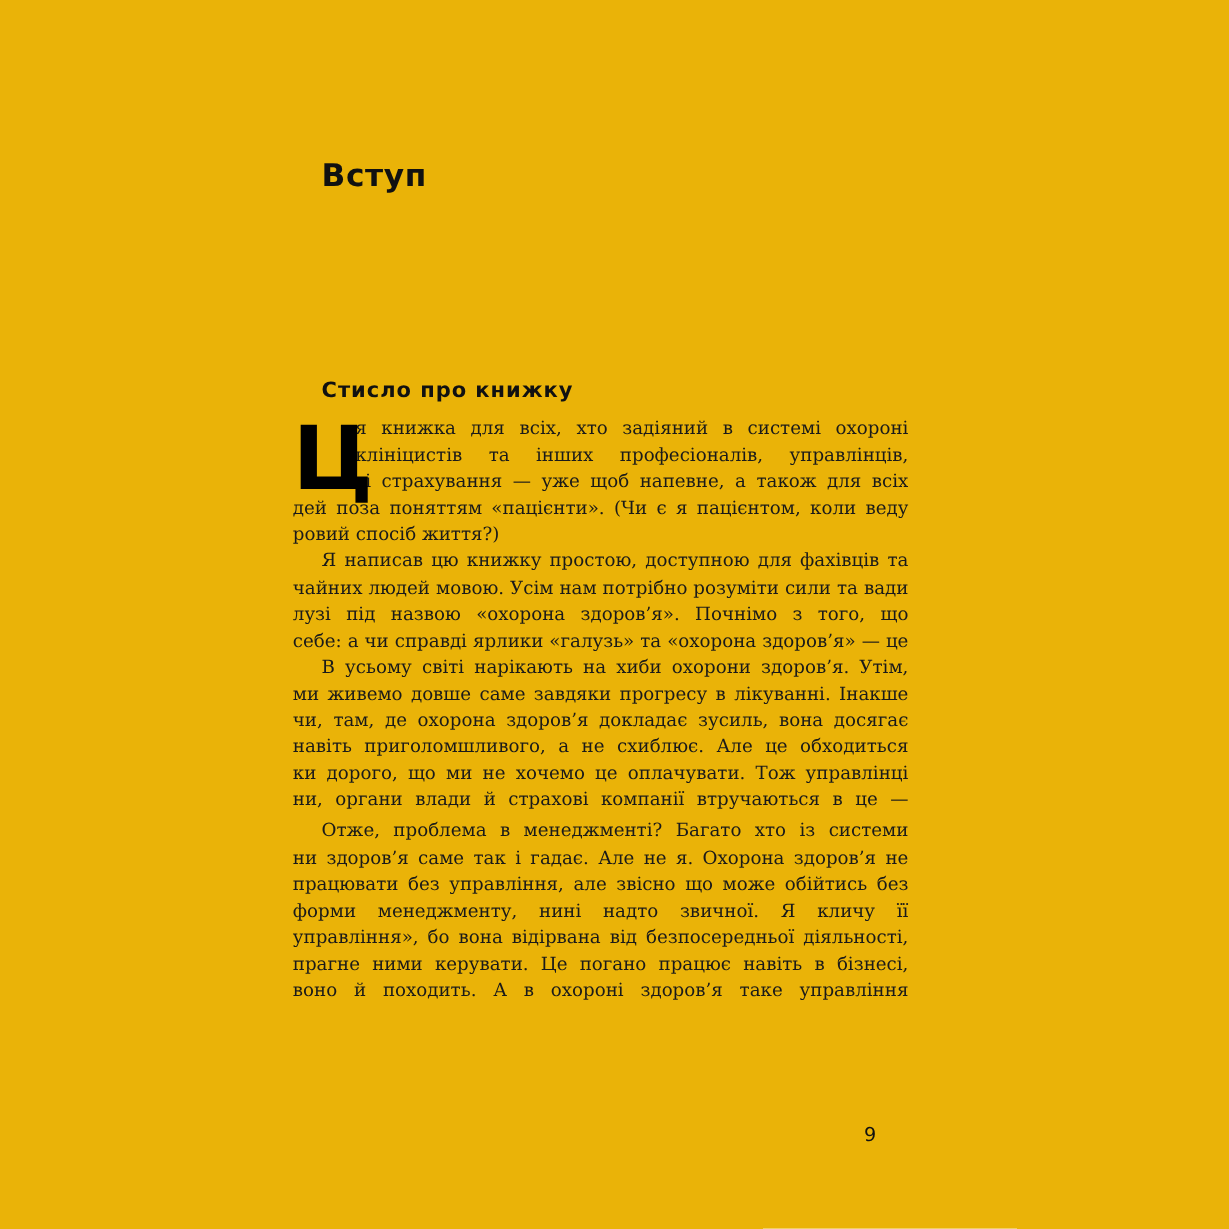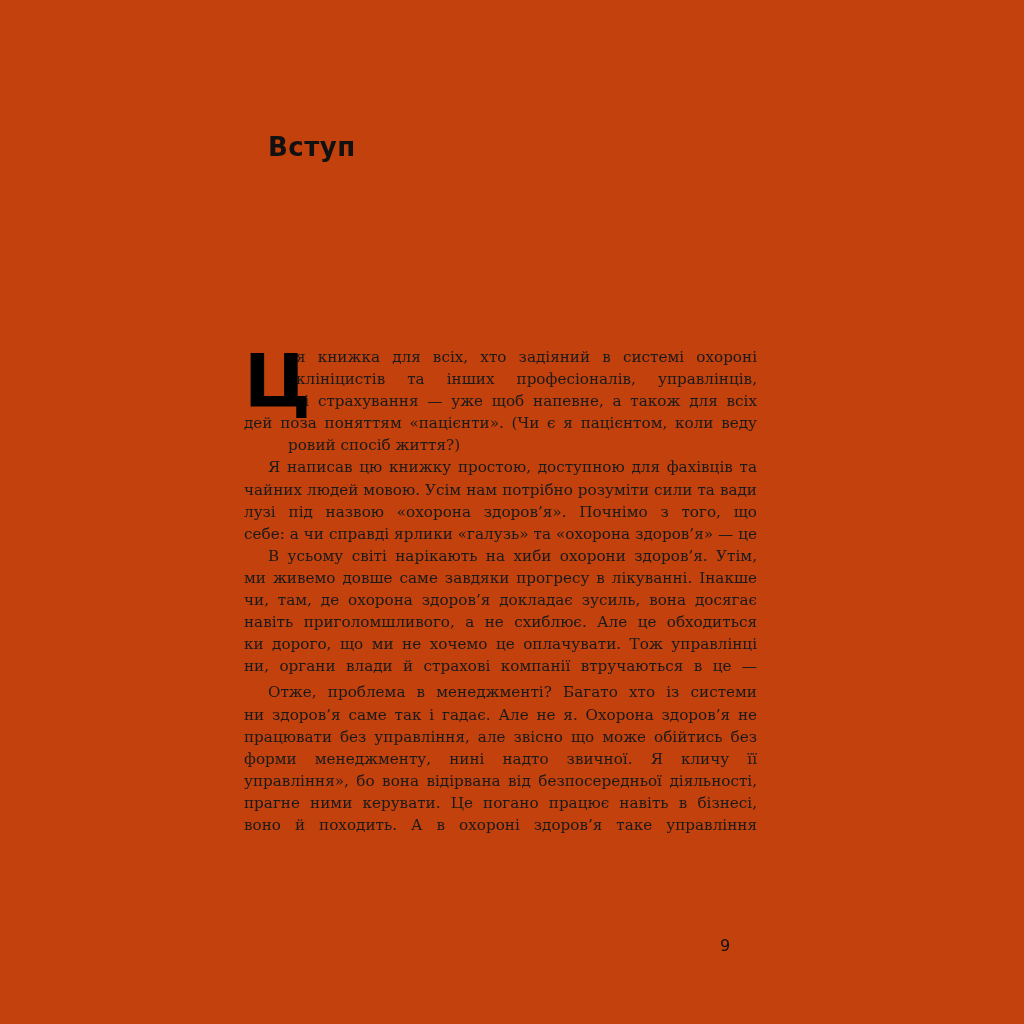--- a/index.html
+++ b/index.html
@@ -1,53 +1,54 @@
 <!DOCTYPE html>
 <html><head>
 <meta charset="utf-8">
 <style>
   html, body { margin: 0; padding: 0; background: #ffffff; }
   body { width: 1024px; height: 1024px; position: relative; overflow: hidden; }
-  .page { position: absolute; left: 0; top: 0; width: 1024px; height: 1024px; background: #c2410c; }
+  .page { position: absolute; left: 0; top: 0; width: 1024px; height: 1024px; background: #eab308; }
   .chapter-title {
     position: absolute; left: 268px; top: 132px;
     font-family: "DejaVu Sans", sans-serif; font-weight: bold; font-size: 26px;
     color: #111; letter-spacing: 0.5px; margin: 0;
   }
   .section-title {
     position: absolute; left: 268px; top: 316px;
     font-family: "DejaVu Sans", sans-serif; font-weight: bold; font-size: 17.5px;
     color: #111; letter-spacing: 0.8px; margin: 0;
   }
   .body-text {
     position: absolute; left: 244px; top: 346px; width: 513px;
     font-family: "DejaVu Serif", serif; font-size: 15.2px; color: #1a1a1a;
   }
   .line {
     height: 22.1px; line-height: 22.1px; white-space: nowrap;
     text-align: justify; text-align-last: justify; overflow: visible;
   }
-  .line.last { text-align-last: left; margin-left: 44px; }
+  .line.last { text-align-last: left; }
   .line.indent { padding-left: 24px; }
   .line.drop { margin-left: 52px; }
   .drop-cap {
     position: absolute; left: 0px; top: 6px;
     font-family: "DejaVu Sans", sans-serif; font-weight: bold; font-size: 72px;
     line-height: 60px; color: #000; transform: scaleY(1.02);
   }
   .page-number {
     position: absolute; left: 720px; top: 936px;
     font-family: "DejaVu Sans", sans-serif; font-size: 16px; color: #111;
   }
 </style>
 </head>
 <body>
 
 <div class="page">
   <h1 class="chapter-title">Вступ</h1>
+  <h2 class="section-title">Стисло про книжку</h2>
 
   <div class="body-text">
     <span class="drop-cap">Ц</span>
 
     <div>
       <div class="line drop" style="white-space: normal; overflow: hidden;">я книжка для всіх, хто задіяний в системі охороні здоров’я:</div>
       <div class="line drop" style="white-space: normal; overflow: hidden;">клініцистів та інших професіоналів, управлінців, фахівців</div>
       <div class="line drop" style="white-space: normal; overflow: hidden;">зі страхування — уже щоб напевне, а також для всіх нас, лю-</div>
       <div class="line" style="white-space: normal; overflow: hidden;">дей поза поняттям «пацієнти». (Чи є я пацієнтом, коли веду здо-</div>
       <div class="line last">ровий спосіб життя?)</div>

